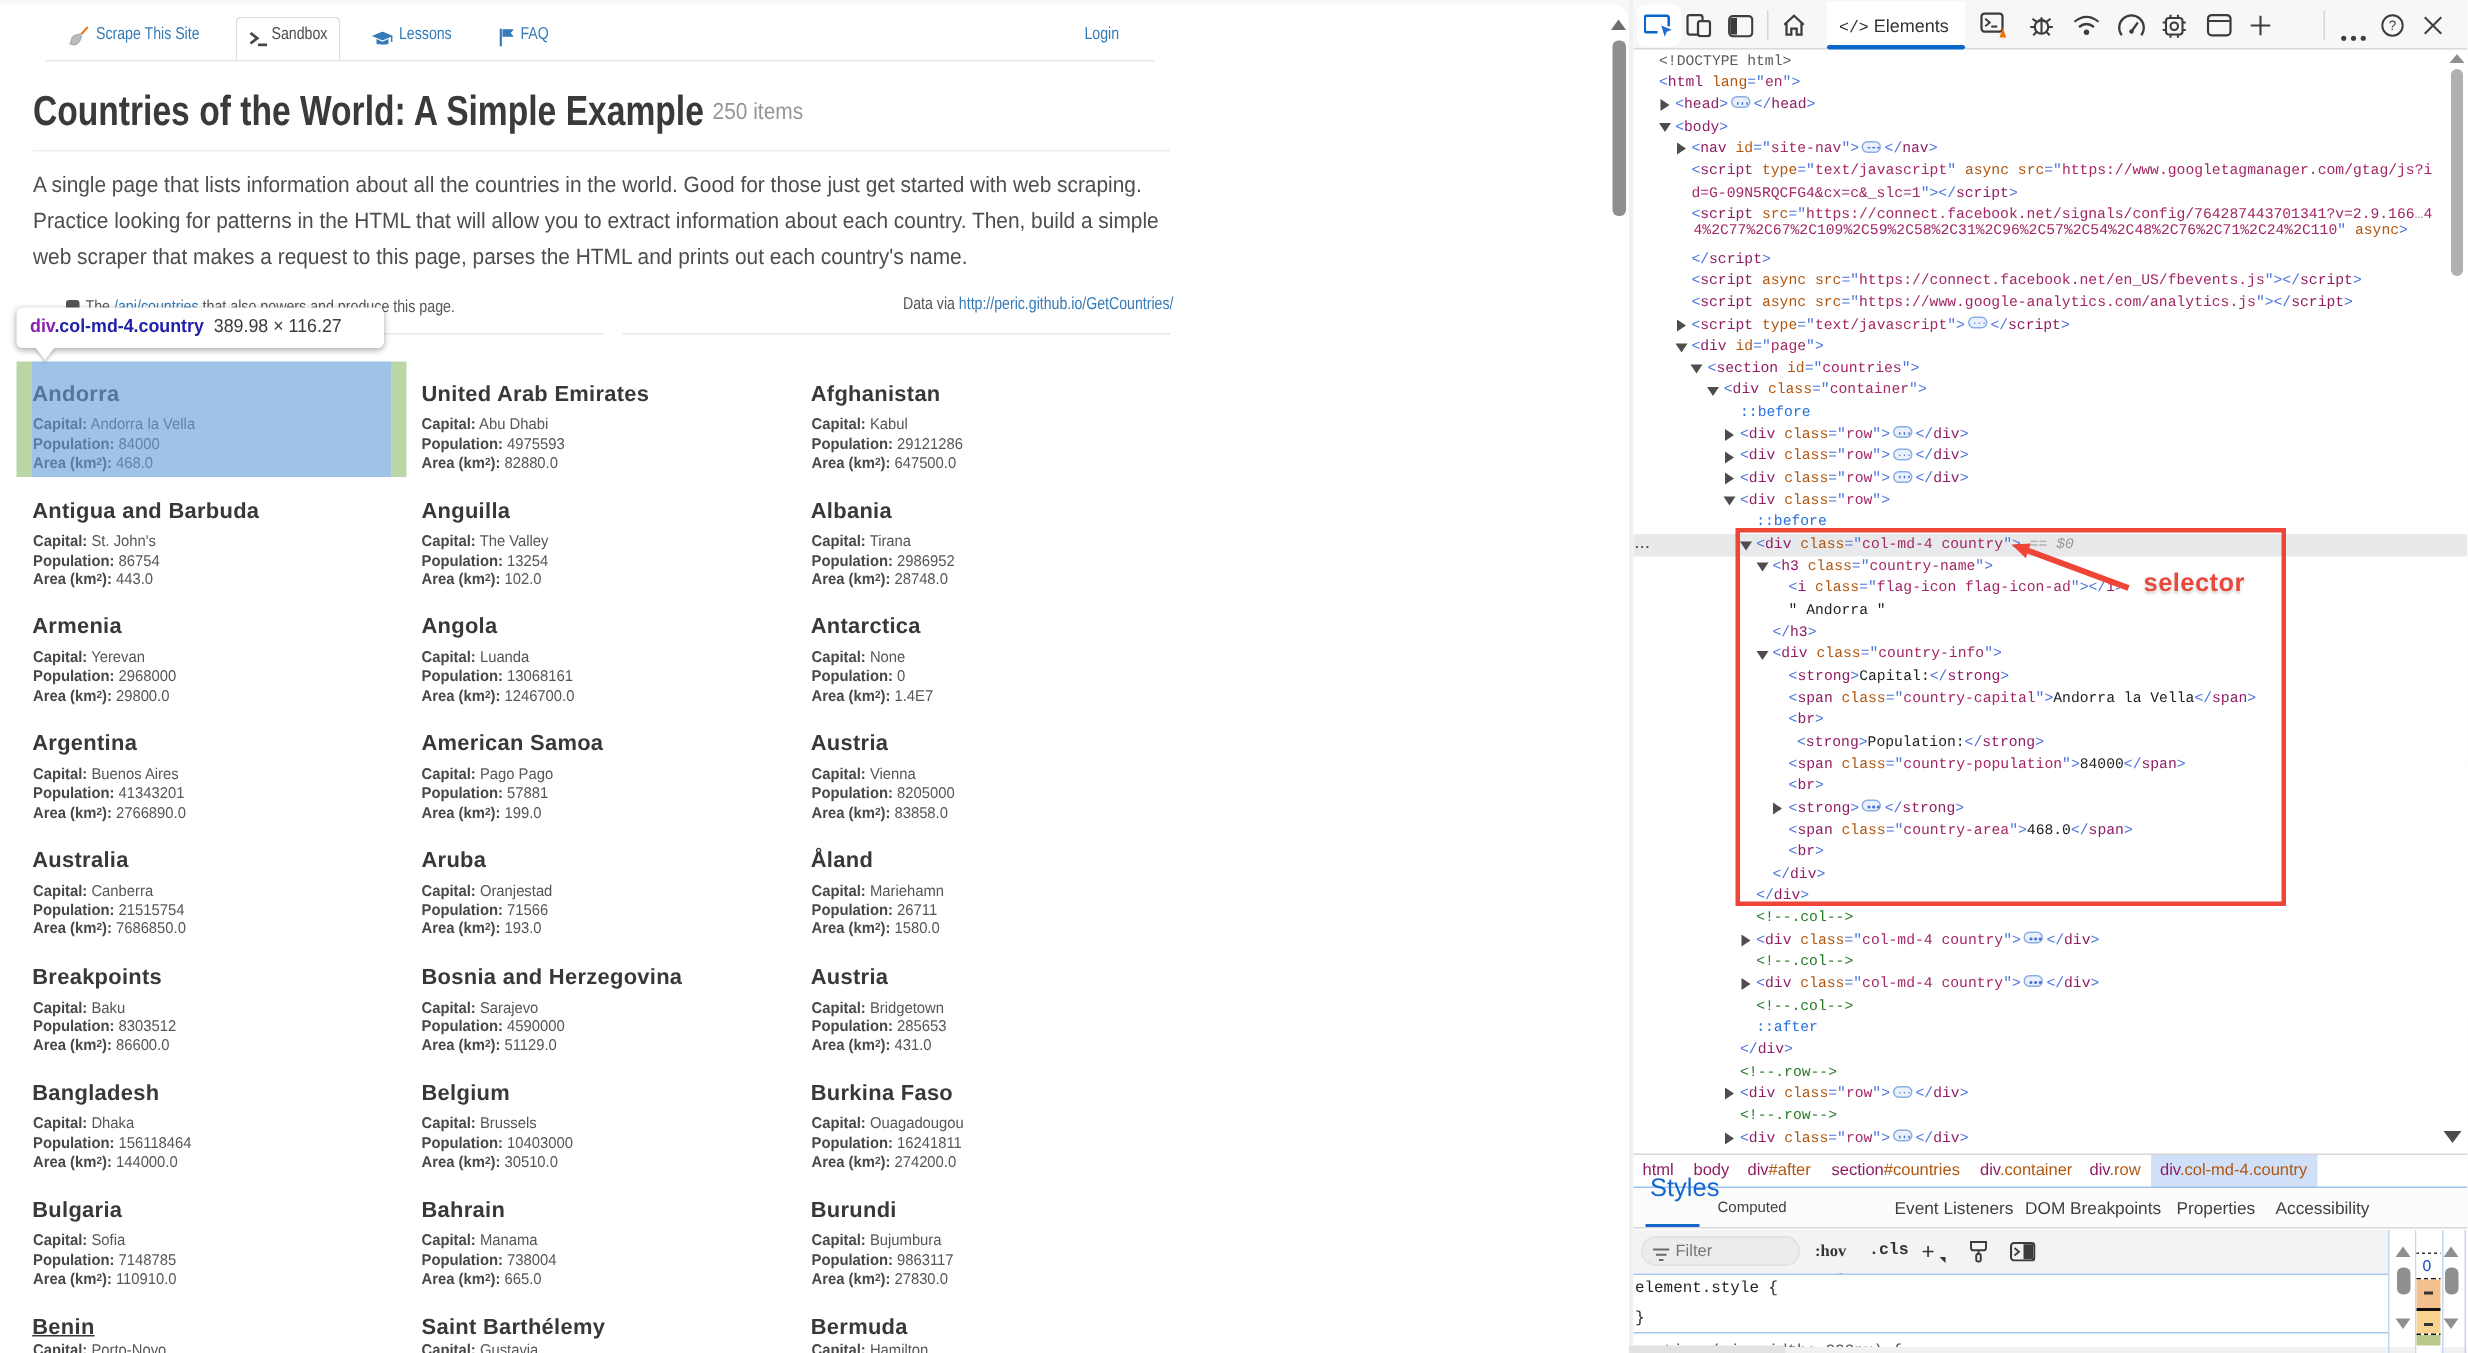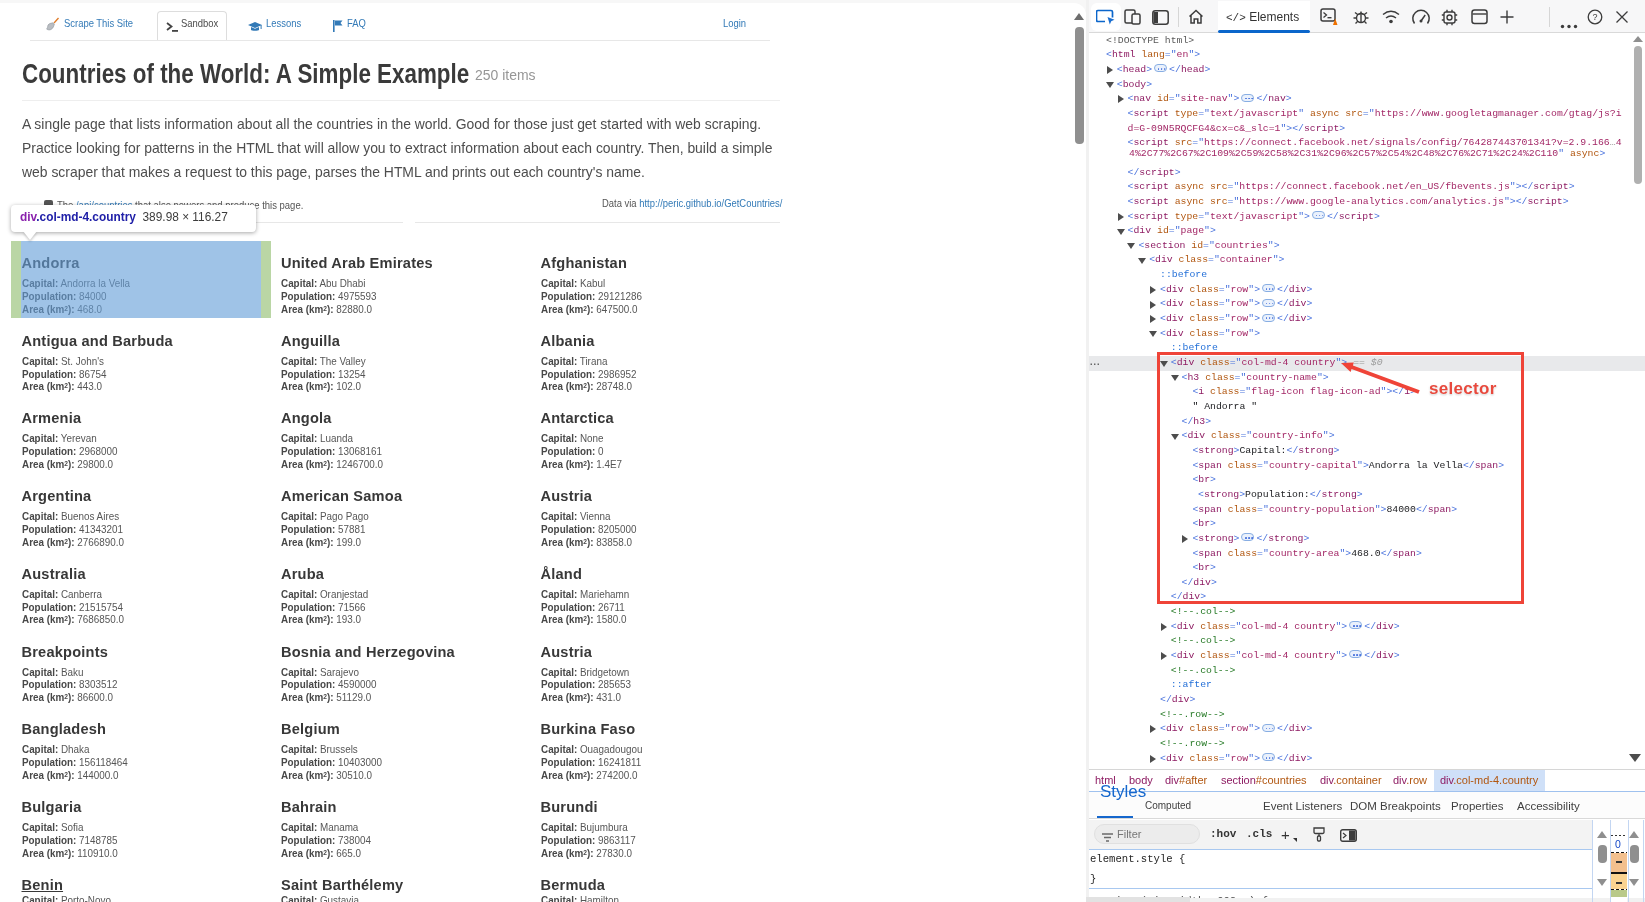--- a/index.html
+++ b/index.html
@@ -355,21 +355,21 @@
 <div class="abs" style="left:1350px;top:800px;font-size:11.5px;color:#3f3f3f">DOM Breakpoints</div>
 <div class="abs" style="left:1451px;top:800px;font-size:11.5px;color:#3f3f3f">Properties</div>
 <div class="abs" style="left:1517px;top:800px;font-size:11.5px;color:#3f3f3f">Accessibility</div>
 <div class="abs" style="left:1097px;top:816px;width:36px;height:2px;background:#1567cd"></div>
 <div class="abs" style="left:1089px;top:820px;width:503px;height:29px;background:#f3f3f3"></div>
 <div class="abs" style="left:1094px;top:824px;width:106px;height:20px;background:#ececec;border:1px solid #e0e0e0;border-radius:11px"></div>
 <div class="abs" style="left:1102px;top:829px"><svg width="11" height="10" viewBox="0 0 11 10">
       <path d="M0 1 H11 M2 4.5 H9 M4 8 H7" stroke="#6a6a6a" stroke-width="1.4"></path>
     </svg></div>
 <div class="abs" style="left:1117px;top:828px;font-size:11px;color:#767676">Filter</div>
-<div class="abs" style="left:1210px;top:828px;font-size:11px;font-weight:bold;color:#333;font-family:Liberation Mono, monospace">:hov</div>
+<div class="abs" style="left:1210px;top:828px;font-size:11px;font-weight:bold;color:#333;font-family:Liberation Serif, serif">:hov</div>
 <div class="abs" style="left:1246px;top:828px;font-size:11px;font-weight:bold;color:#333;font-family:'Liberation Mono',monospace">.cls</div>
 <div class="abs" style="left:1281px;top:826px;font-size:15px;color:#333">+</div>
 <div class="abs" style="left:1293px;top:838px;width:0;height:0;border-left:4px solid transparent;border-top:4px solid #333"></div>
 <div class="abs" style="left:1312px;top:827px"><svg width="14" height="15" viewBox="0 0 14 15">
       <g stroke="#3c3c3c" stroke-width="1.3" fill="none">
         <path d="M2 1 H12 V5 Q12 6.5 10.5 6.5 H3.5 Q2 6.5 2 5 Z"></path>
         <path d="M7 6.5 V9"></path>
         <rect x="5.5" y="9" width="3" height="5" rx="1"></rect>
       </g>
     </svg></div>

